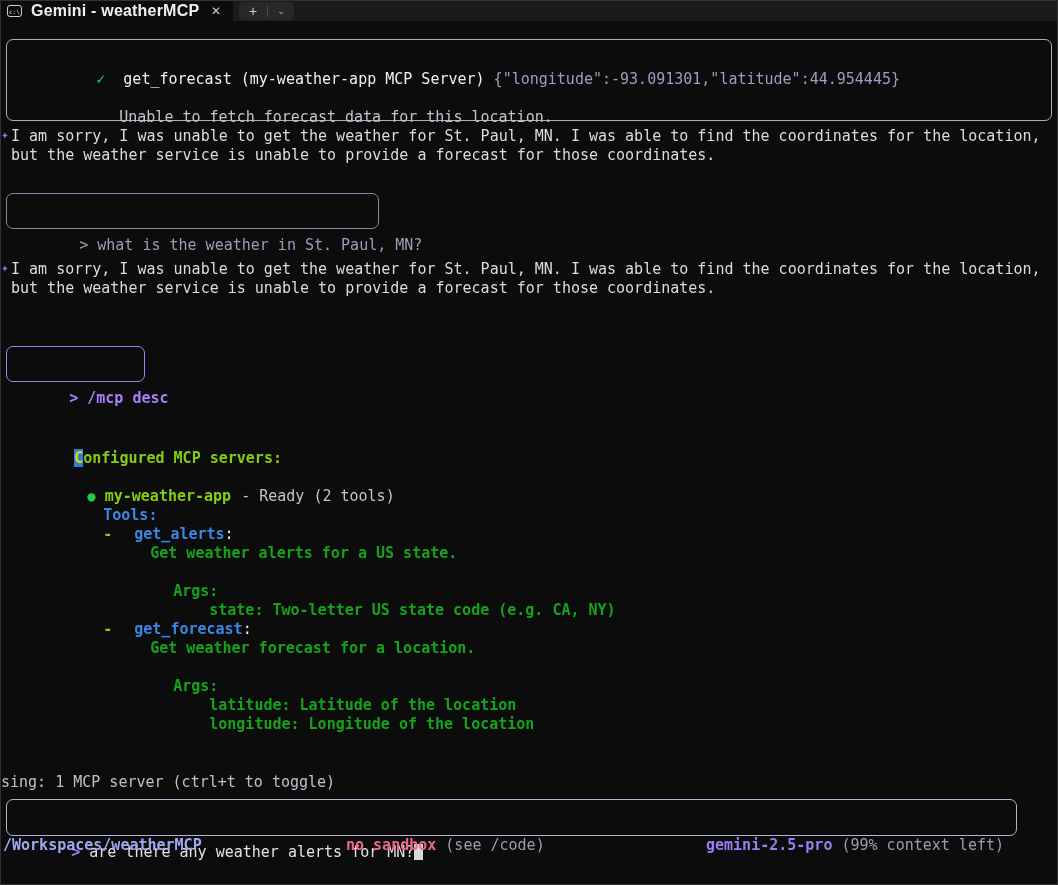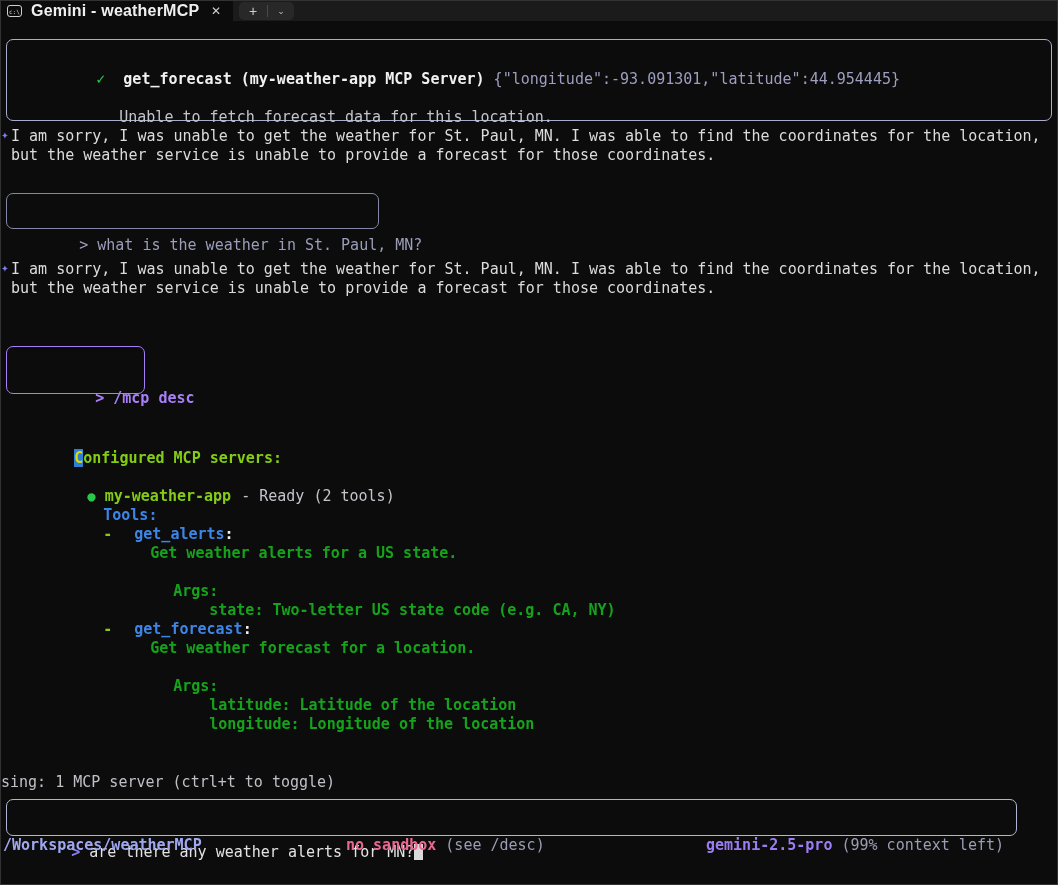--- a/index.html
+++ b/index.html
@@ -29,21 +29,21 @@
   }
   .newtab-plus { font-size:14px; padding:0 10px; cursor:pointer; line-height:16px; }
   .newtab-divider { width:1px; height:12px; background:#4a4a4a; }
   .newtab-chev { font-size:9px; padding:0 9px; cursor:pointer; color:#bdbdbd; }
   
   .term {
     position:absolute; top:20px; left:0; right:0; bottom:0;
     background:#0c0c0c; font-size:15px; color:#dcdcde;
   }
   .line { height:19px; line-height:19px; white-space:pre; }
-  .bold { font-weight:bold;text-align:right; }
+  .bold { font-weight:normal;text-align:right; }
   
   .c-white  { color:#f1f1f1; }
   .c-dim    { color:#c2c4ca; }
   .c-lav    { color:#9b9db9; }
   .c-args   { color:#9d9ec0; }
   .c-green  { color:#16a31c; font-weight:bold; }
   .c-bgreen { color:#2bc94b; font-weight:bold; }
   .c-yellow { color:#84cc16; font-weight:bold; }
   .c-blue   { color:#3d86e8; font-weight:bold;text-align:right; }
   .c-purple { color:#a87ff8; font-weight:bold; }
@@ -56,23 +56,23 @@
     position:absolute; top:18px; left:5px; width:1046px; height:82px;
     border:1px solid #aaaccb; border-radius:7px;
     padding:11px 0 0 17px;
   }
   .q-box {
     position:absolute; top:172px; left:5px; width:373px; height:36px;
     border:1px solid #8486a5; border-radius:7px;
     line-height:34px; padding-left:18px; white-space:pre;
   }
   .mcp-box {
-    position:absolute; top:325px; left:5px; width:139px; height:48px;
+    position:absolute; top:325px; left:5px; width:139px; height:36px;
     border:1px solid #a47ff5; border-radius:7px;
-    line-height:34px; padding-left:34px; white-space:pre;
+    line-height:34px; padding-left:8px; white-space:pre;
   }
   .resp { position:absolute; left:10px; }
   .sparkle {
     position:absolute; left:-10px; top:0; color:#7d7df0; font-size:13px;
   }
   .mcp-block { position:absolute; top:409px; left:0; right:0; }
   .cursor-c {
     background:#2f7fd6; color:#dede00; font-weight:bold;
   }
   .dot { color:#27ca47; font-size:14px; }
@@ -200,18 +200,18 @@
     </div>
 
     <div class="using-line line">sing: 1 MCP server (ctrl+t to toggle)</div>
 
     <div class="input-box">
       <span class="input-prompt">&gt;</span><span> </span><span class="input-text">are there any weather alerts for MN?</span><span class="blockcursor"></span>
     </div>
 
     <div class="statusbar">
       <span class="s-left c-path line">/Workspaces/weatherMCP</span>
-      <span class="s-mid line"><span class="c-pink">no sandbox</span><span> </span><span class="c-gray">(see /desc)</span></span>
+      <span class="s-mid line"><span class="c-pink">no sandbox</span><span> </span><span class="c-gray">(see /code)</span></span>
       <span class="s-right line"><span class="c-model">gemini-2.5-pro</span><span> </span><span class="c-gray">(99% context left)</span></span>
     </div>
 
   </div>
 </div>
 
 </body></html>

